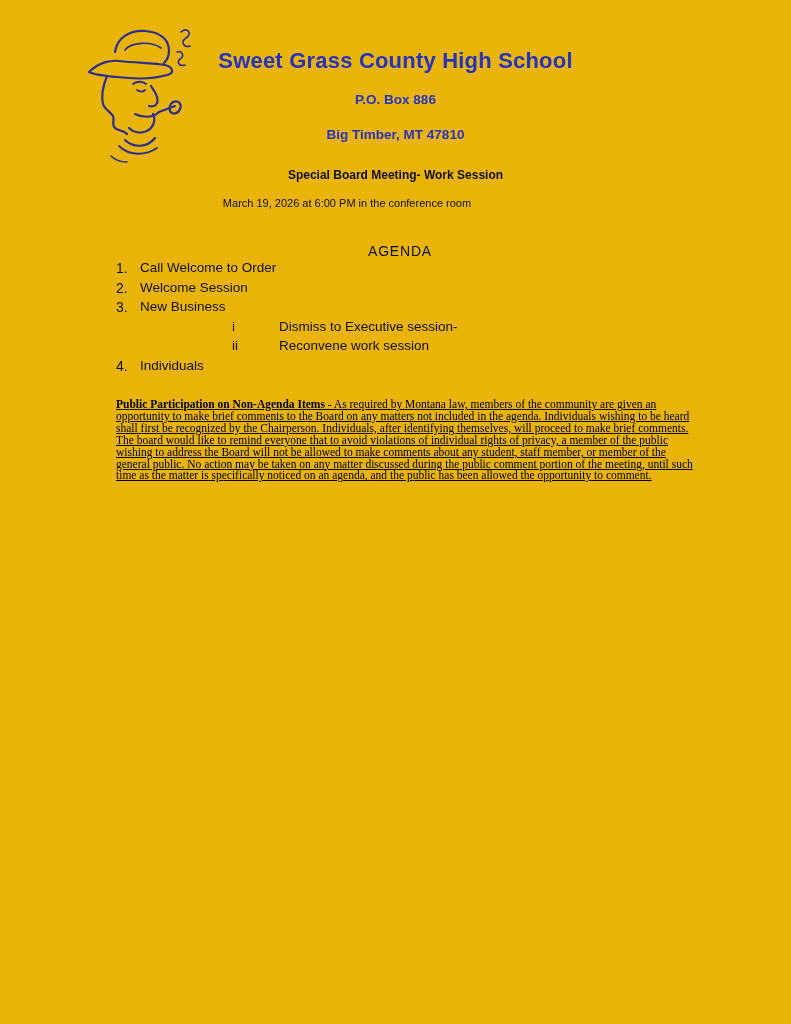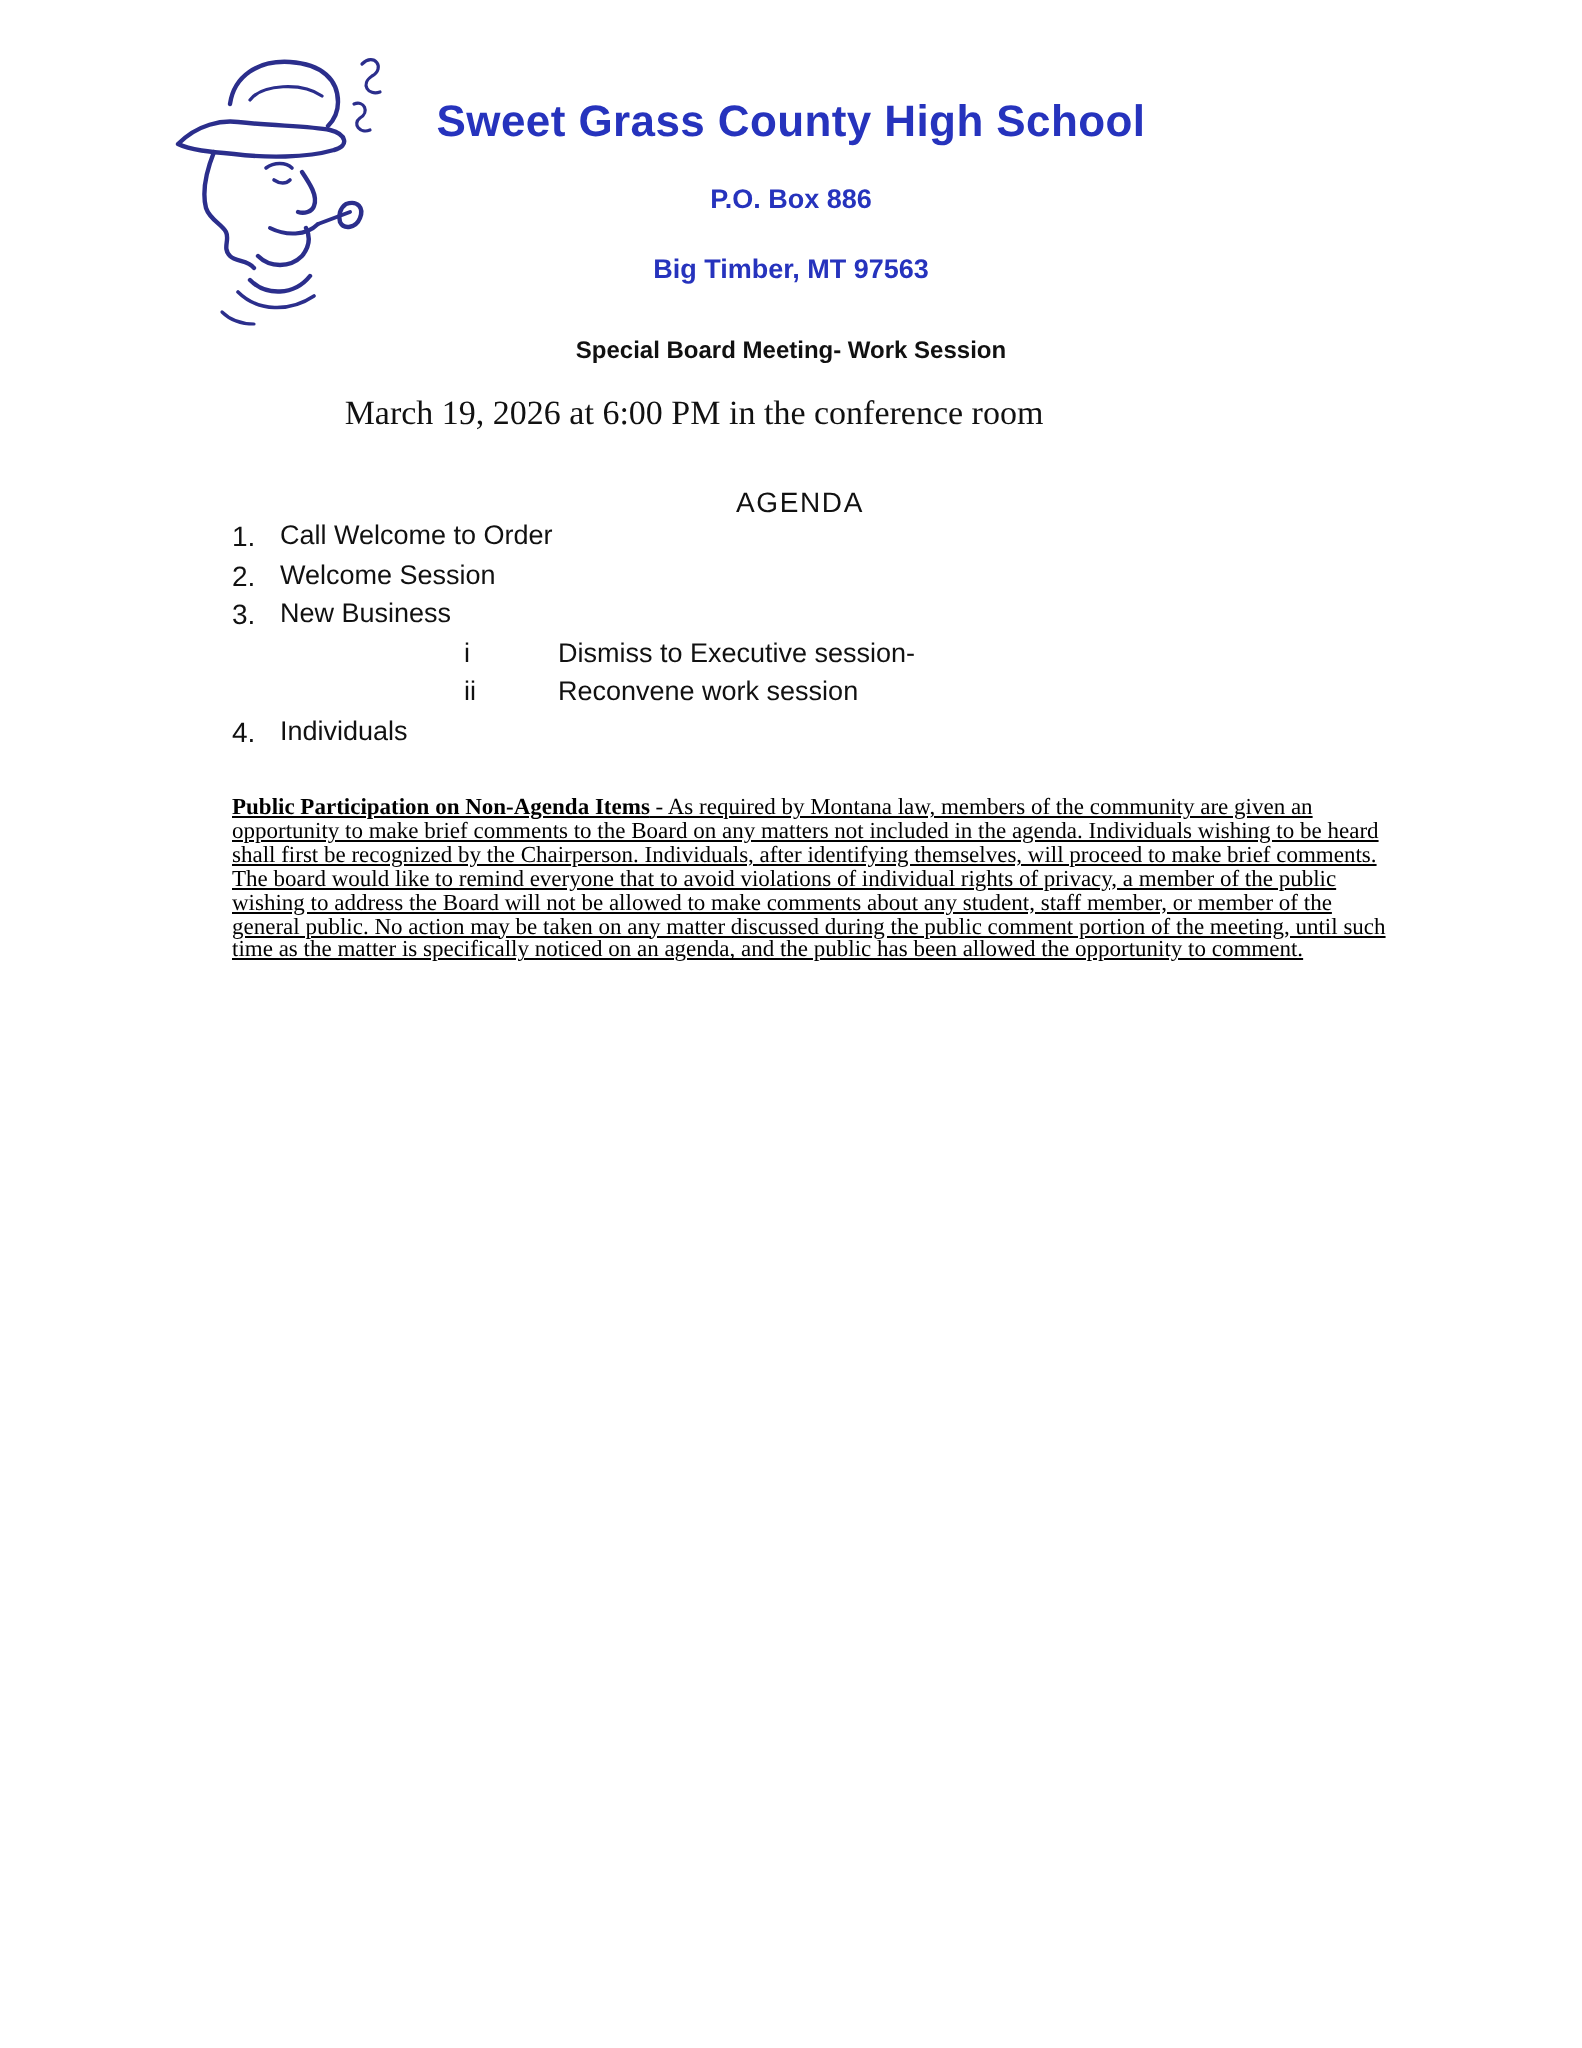--- a/index.html
+++ b/index.html
@@ -1,20 +1,20 @@
 <!DOCTYPE html>
 <html style="--header-blue: #2633bd;"><head>
 <meta charset="utf-8">
 <style>
   html,body{margin:0;padding:0;background:#888;}
   .page{
     position:relative;
     width:791px;height:1024px;
     margin:0 auto;
-    background:#ffffff;
+    background:#eab308;
     font-family:"Liberation Sans", sans-serif;
     color:#111;
     overflow:hidden;
   }
   .logo{
     position:absolute;left:55px;top:16px;width:150px;height:150px;
   }
   .header{
     position:absolute;left:0;top:48px;width:791px;
     text-align:center;
@@ -25,21 +25,21 @@
   }
   .header-line{
     font-size:13.5px;font-weight:600;margin:16px 0 6px 0;line-height:19px;
   }
   .meeting-title{
     position:absolute;left:0;top:168px;width:791px;text-align:center;
     font-size:12px;font-weight:bold;color:#111;
   }
   .meeting-date{
     position:absolute;left:0;top:197px;width:694px;text-align:center;
-    font-size:17px;color:#111;font-family:Liberation Serif, serif;
+    font-size:11px;color:#111;
   }
   .agenda-heading{
     position:absolute;left:0;top:243px;width:800px;text-align:center;
     font-size:14px;letter-spacing:0.8px;color:#111;
   }
   .agenda-list{
     position:absolute;left:116px;top:261px;width:560px;
     font-size:13.5px;color:#111;
   }
   .agenda-item{display:flex;margin-bottom:5.5px;line-height:14px;}
@@ -89,21 +89,21 @@
 
         <path d="M64 130 c10 10 26 10 38 2" stroke-width="1.8"></path>
         <path d="M56 140 c4 4 10 6 16 6" stroke-width="1.6"></path>
       </g>
     </svg>
   </div>
 
   <div class="header">
     <div class="school-name">Sweet Grass County High School</div>
     <div class="header-line">P.O. Box 886</div>
-    <div class="header-line">Big Timber, MT 97563</div>
+    <div class="header-line">Big Timber, MT 47810</div>
   </div>
 
   <div class="meeting-title">Special Board Meeting- Work Session</div>
   <div class="meeting-date">March 19, 2026 at 6:00 PM in the conference room</div>
 
   <div class="agenda-heading">AGENDA</div>
 
   <div class="agenda-list">
     <div class="agenda-item">
       <span class="num">1.</span>

